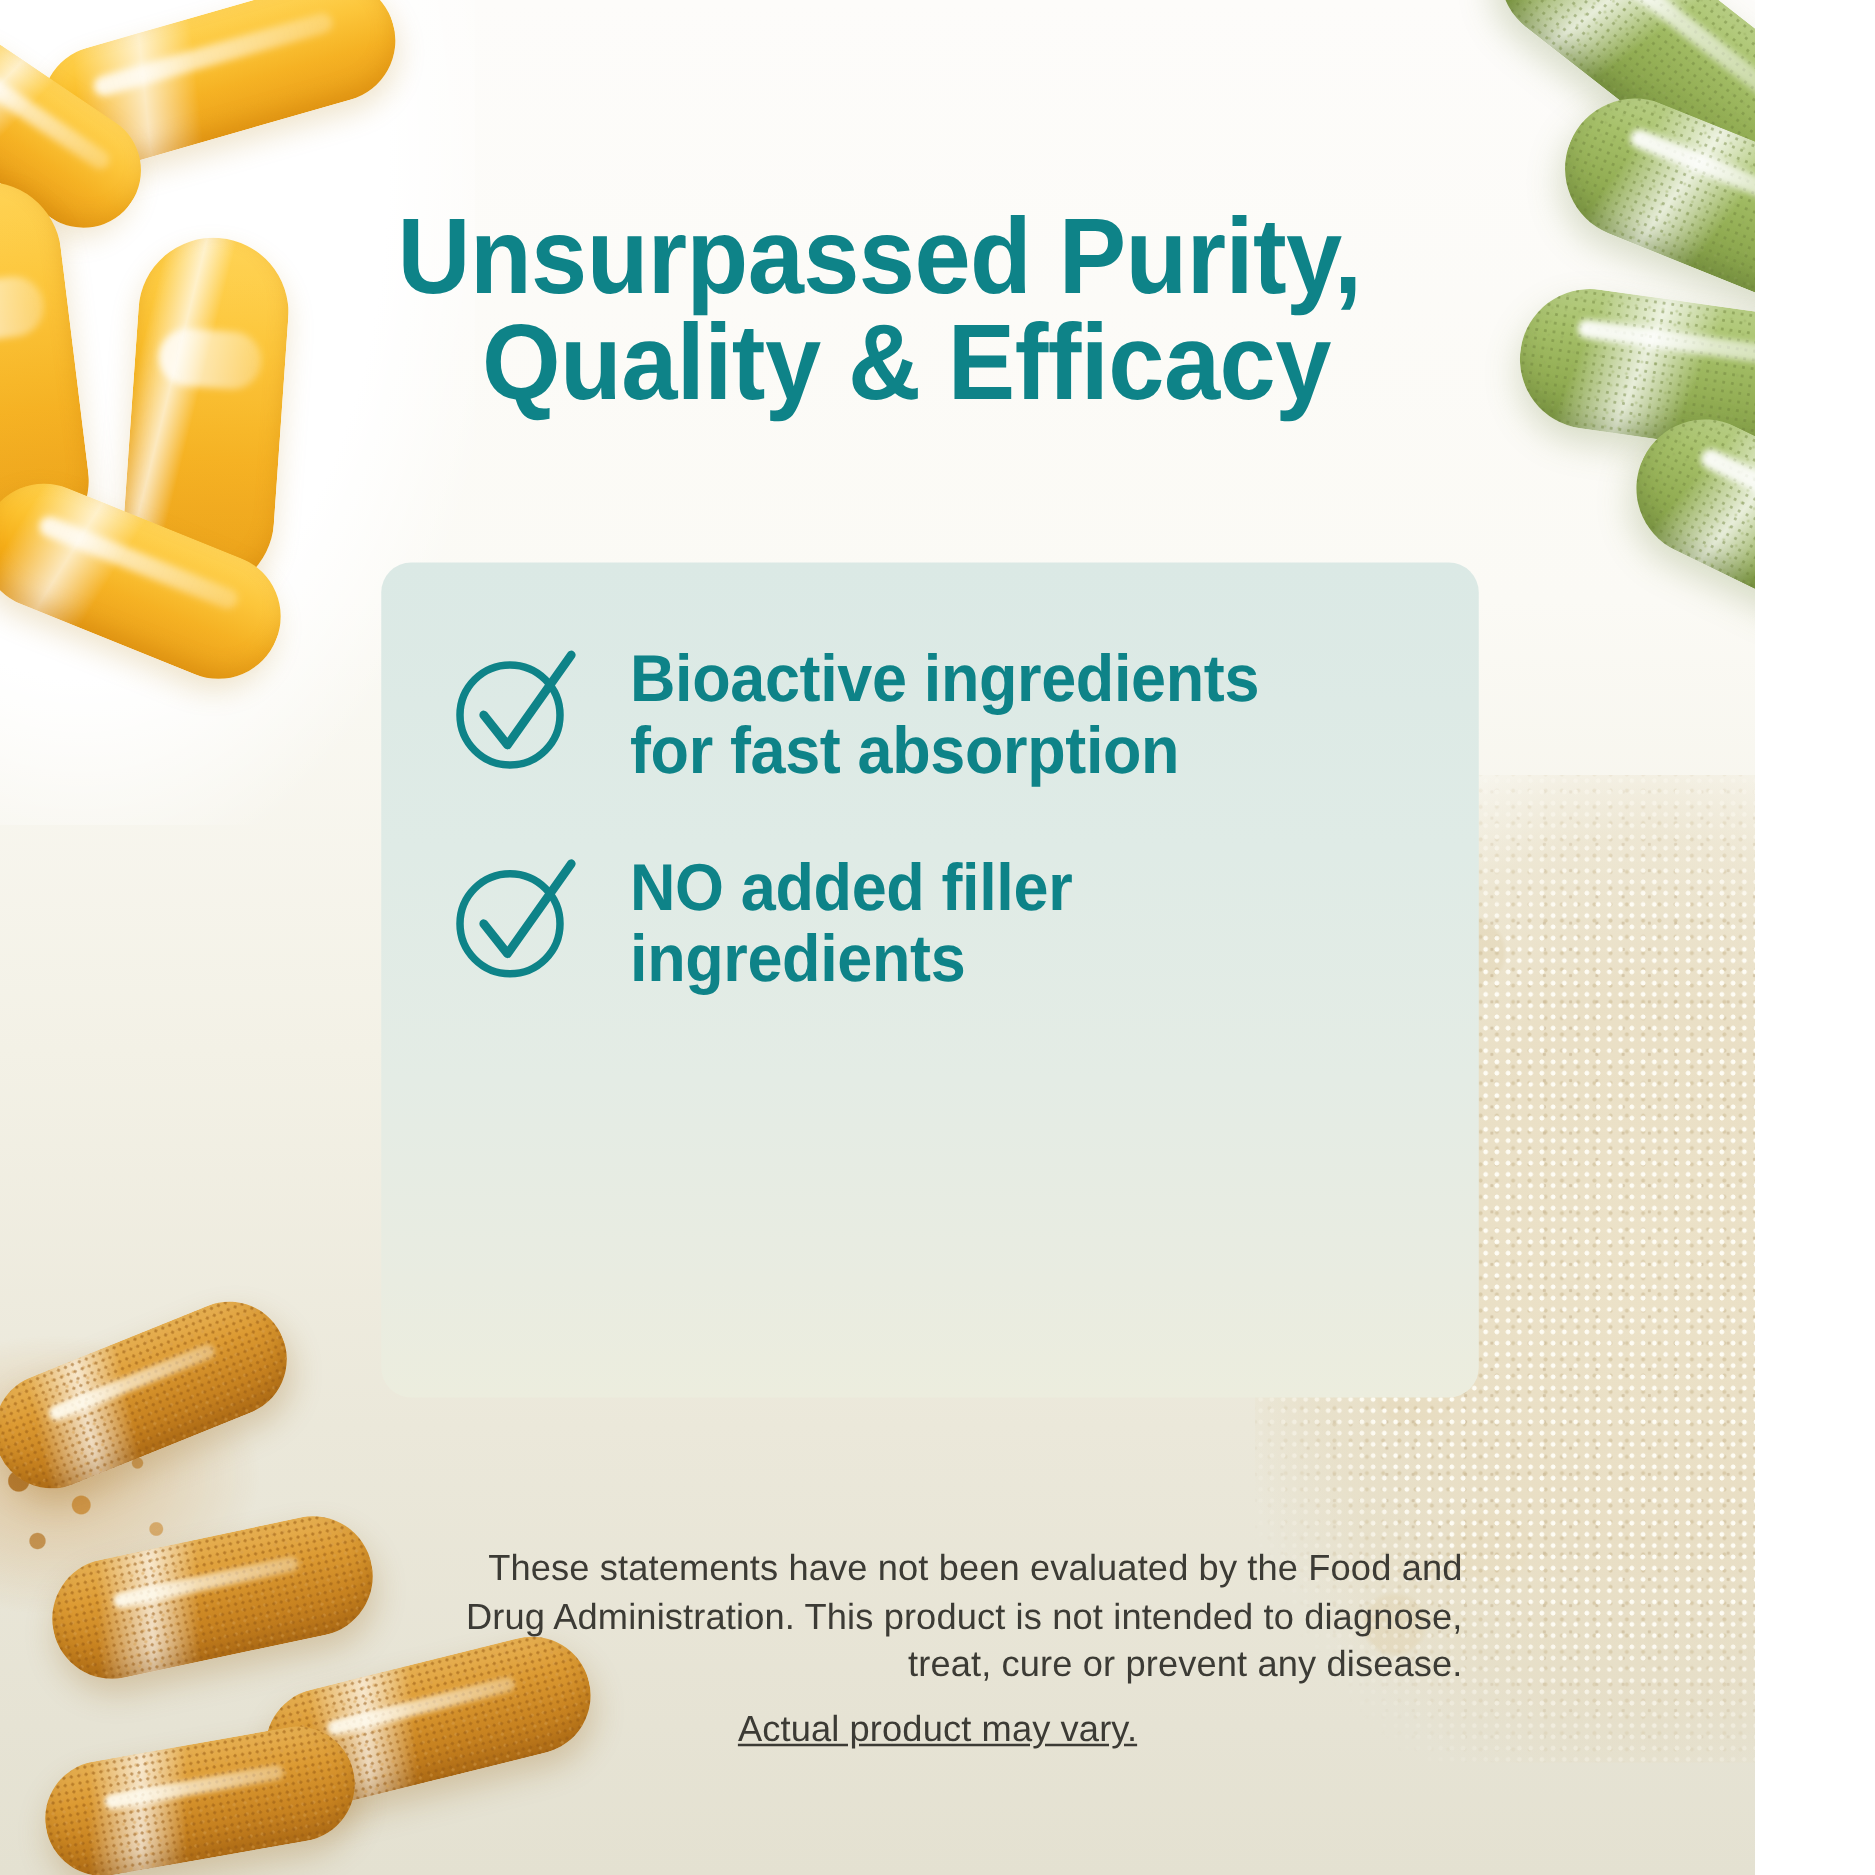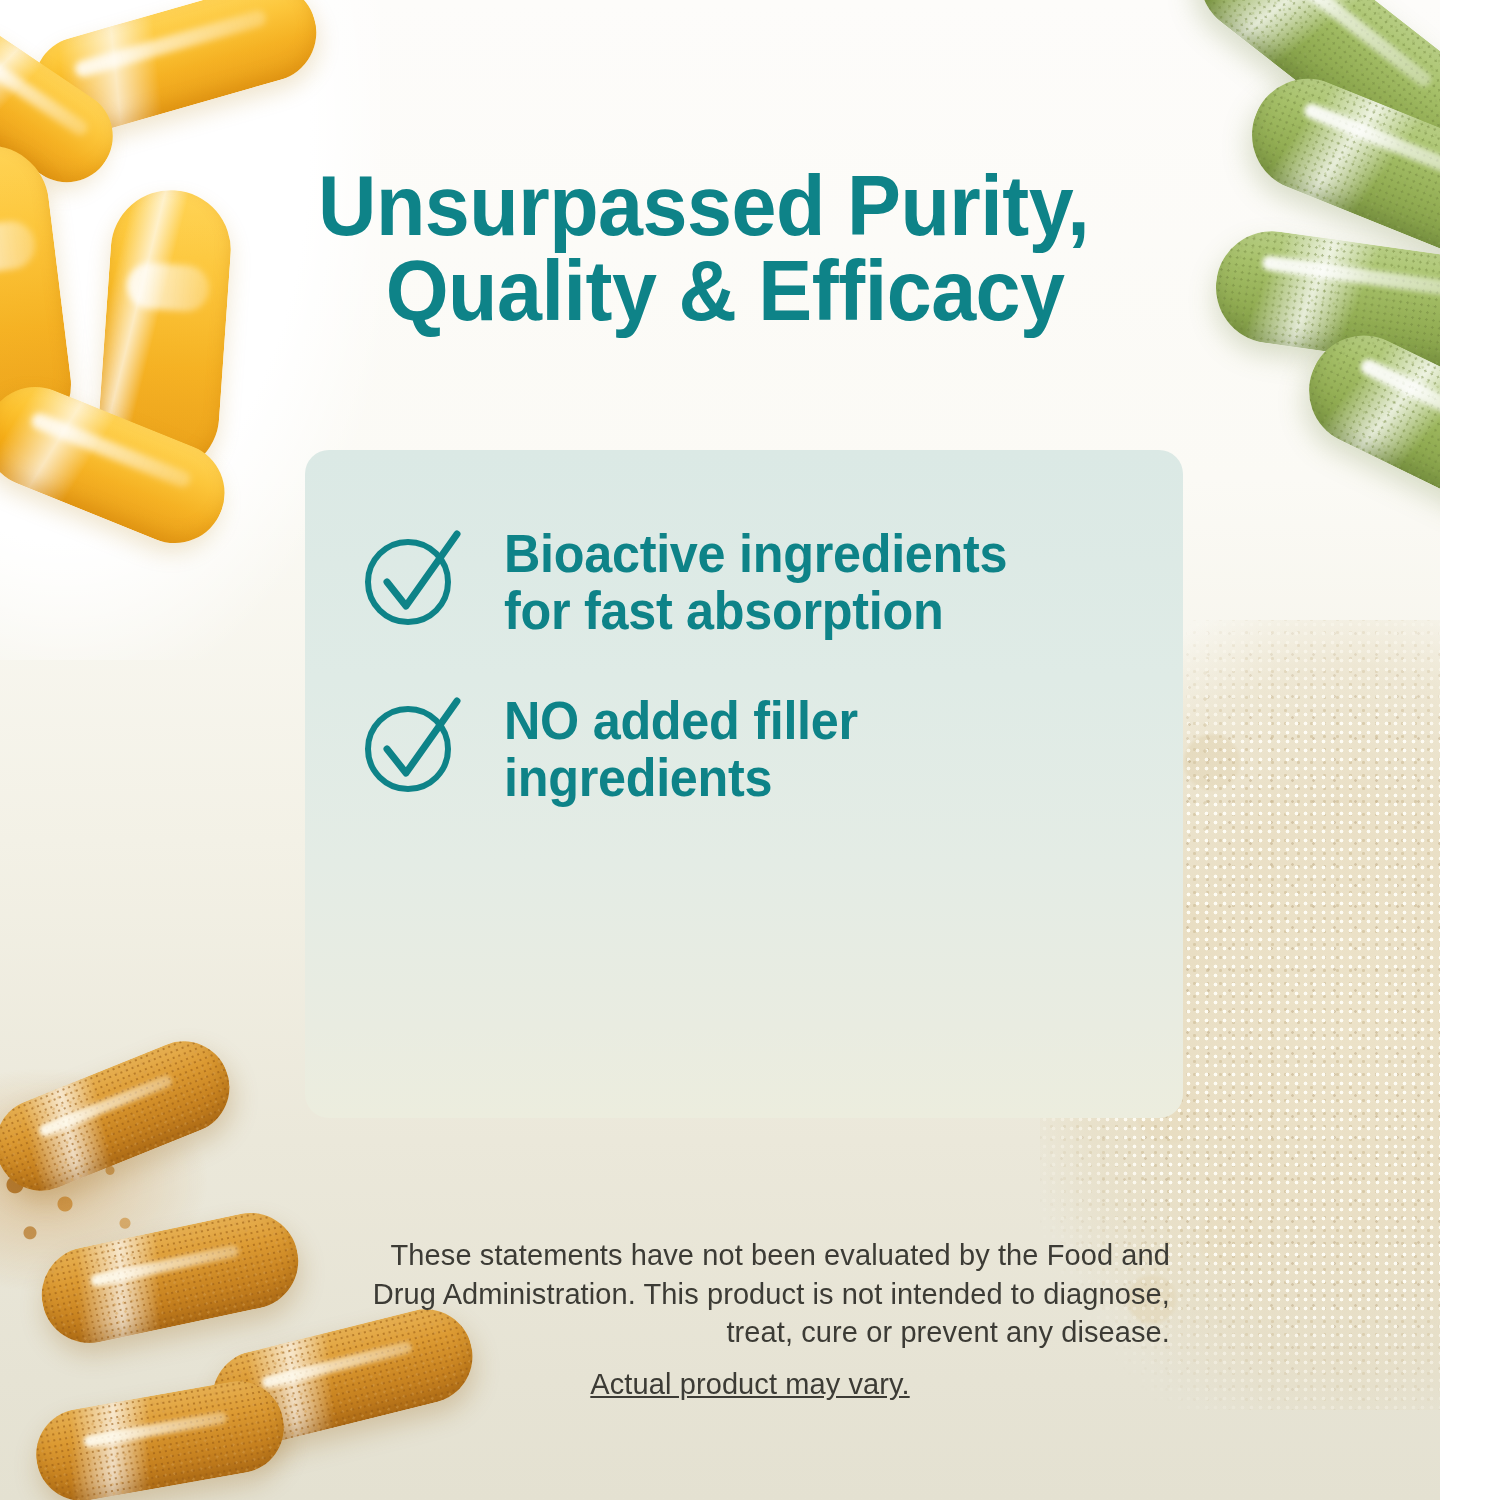--- a/index.html
+++ b/index.html
@@ -13,21 +13,20 @@
     height: 1500px;
     overflow: hidden;
     font-family: "Liberation Sans", sans-serif;
     background: linear-gradient(180deg,
         #fdfcfa 0%,
         #fbfaf5 32%,
         #f3f1e6 56%,
         #ebe8da 76%,
         #e6e3d4 92%,
         #e4e1d1 100%);
-    padding-left: 36px;
   }
 
   
   .photo-zone { position: absolute; pointer-events: none; }
 
   
   .plate-tl {
     left: -40px; top: -40px; width: 420px; height: 700px;
     background: radial-gradient(ellipse at 25% 25%, #ffffff 0%, #ffffff 55%, rgba(255,255,255,0) 78%);
   }
@@ -161,21 +160,21 @@
   
   .benefits-card {
     position: absolute;
     left: 305px; top: 450px;
     width: 878px; height: 668px;
     border-radius: 24px;
     background: linear-gradient(180deg, #dbe9e5 0%, #dfebe6 34%, #e4ece5 62%, #e9ece1 86%, #ecedde 100%);
   }
   .benefit-list {
     position: absolute;
-    left: 55px; top: 62px; right: 40px; margin-top: 10px;
+    left: 55px; top: 62px; right: 40px;
   }
   .benefit-row {
     display: flex;
     align-items: flex-start;
     gap: 38px;
     margin-bottom: 50px;
   }
   .benefit-row:last-child { margin-bottom: 0; }
   .check-icon {
     flex: 0 0 auto;

